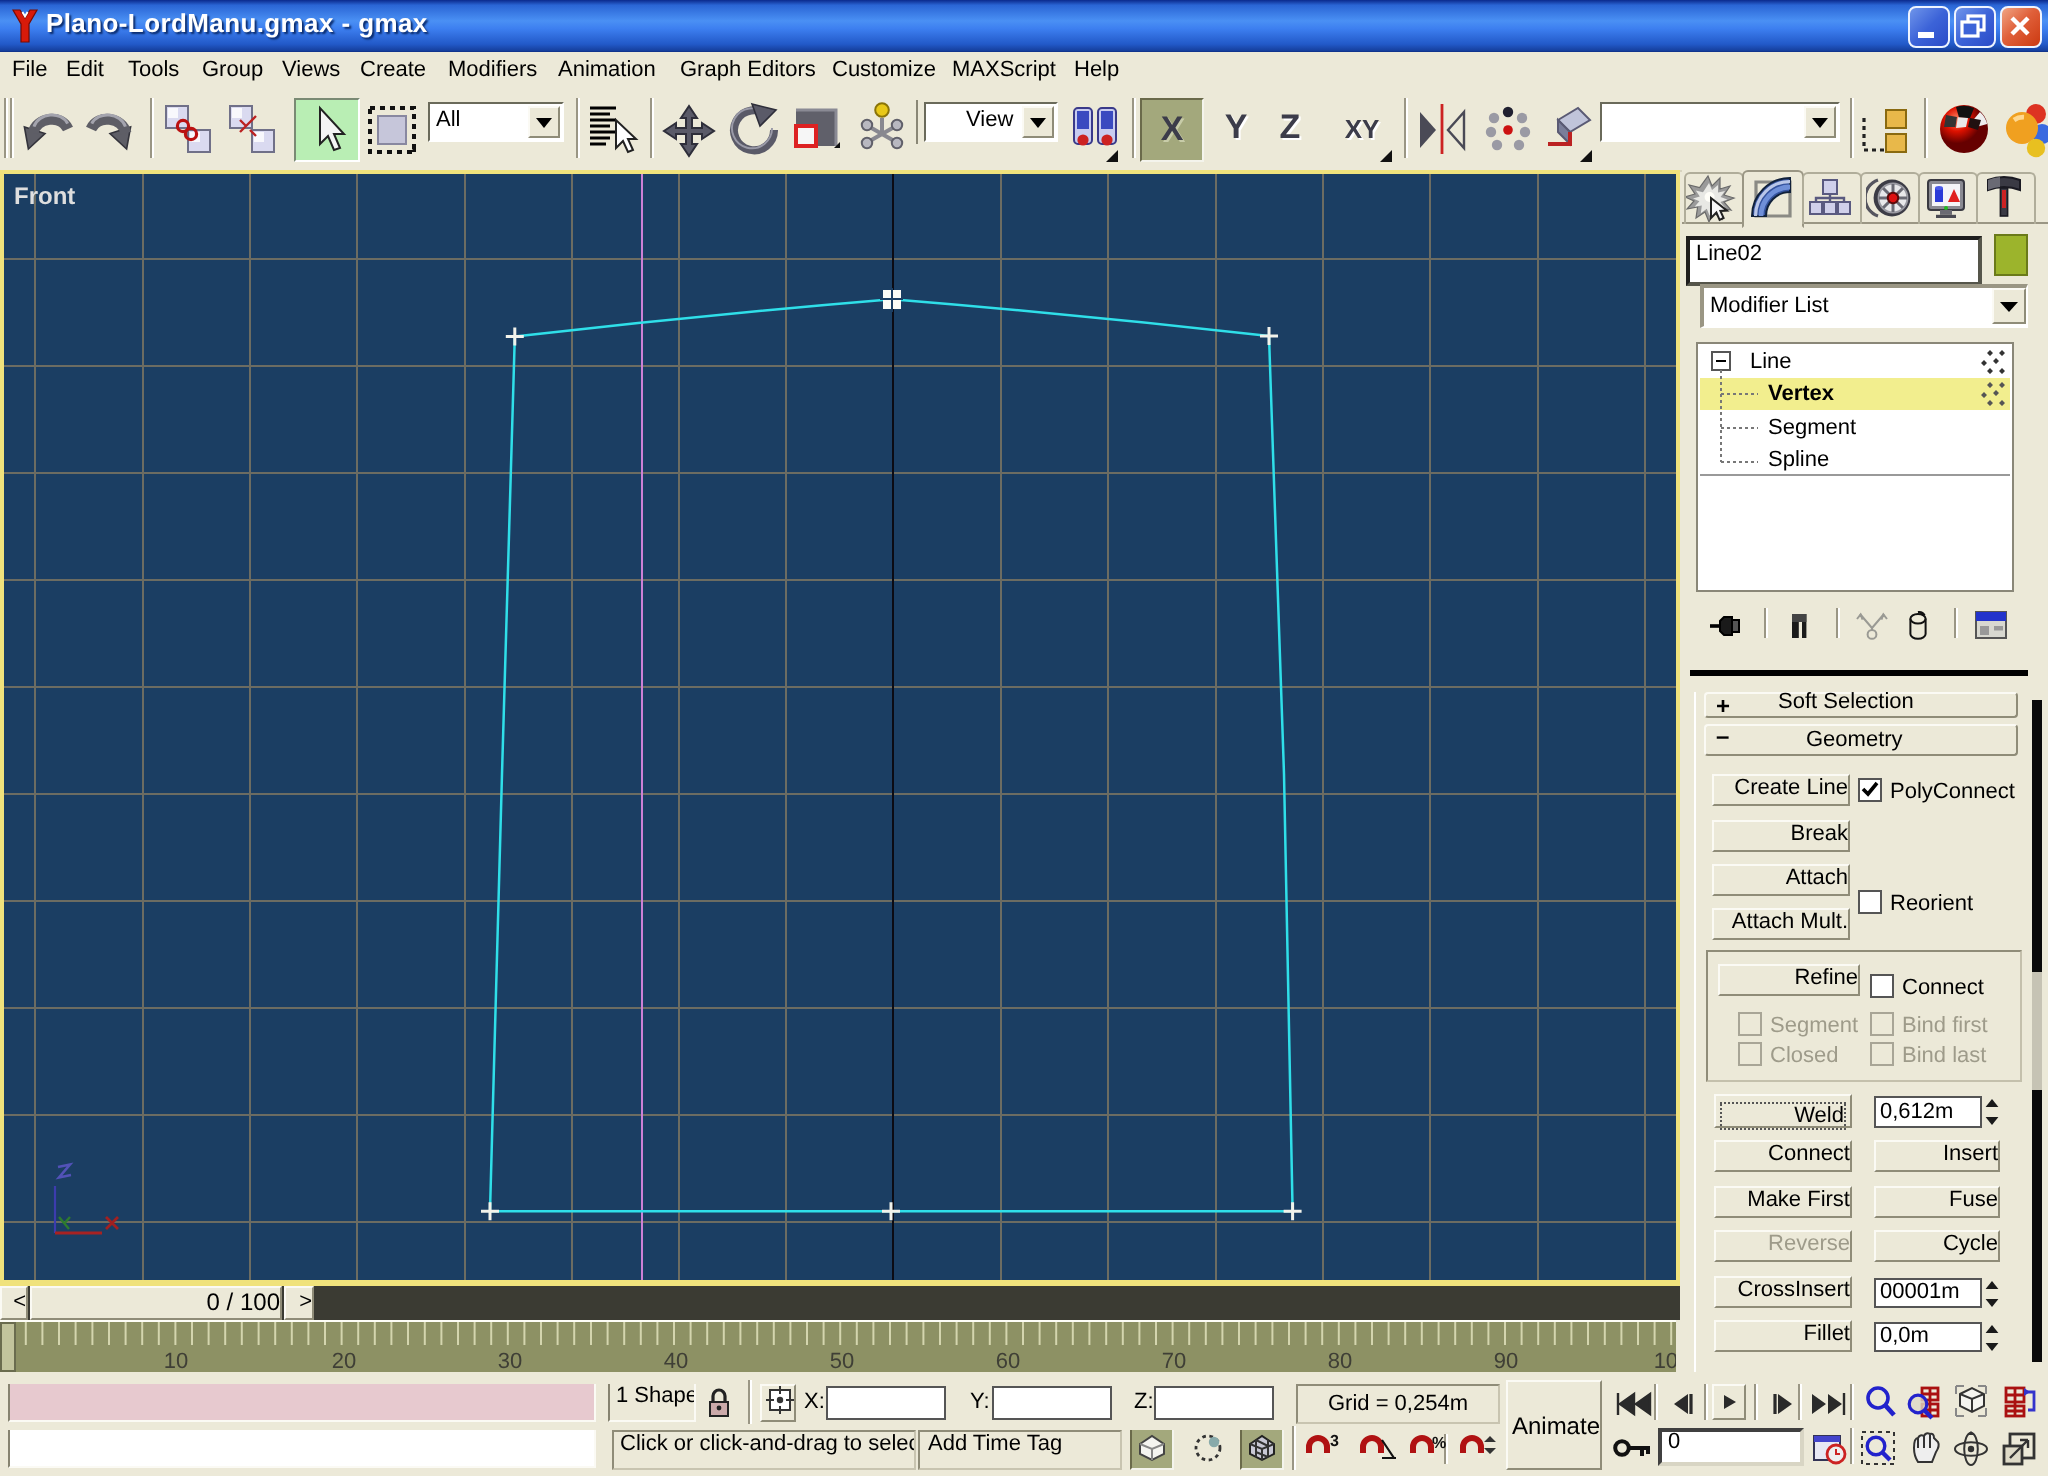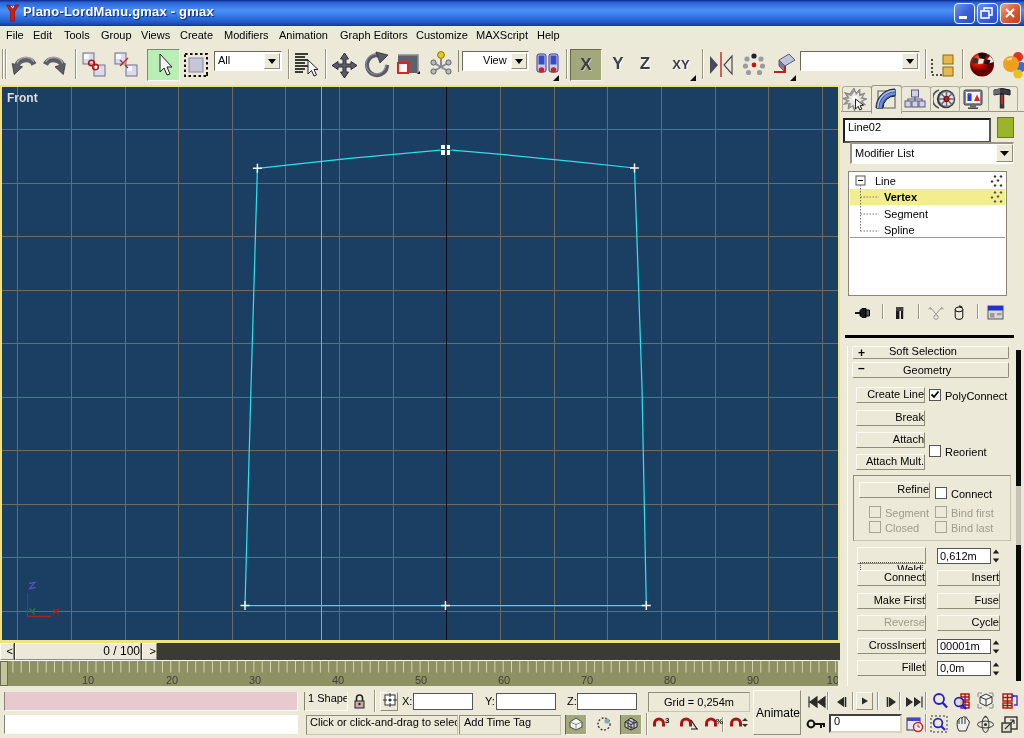--- a/index.html
+++ b/index.html
@@ -441,21 +441,21 @@
  <div class="abs" style="left:110px;top:403px">Connect</div>
  <div class="abs" style="left:28px;top:421px;width:12px;height:12px;background:#ece9d8;border:1px solid #a8a596;box-sizing:border-box"></div>
  <div class="abs gray" style="left:44px;top:422px">Segment</div>
  <div class="abs" style="left:94px;top:421px;width:12px;height:12px;background:#ece9d8;border:1px solid #a8a596;box-sizing:border-box"></div>
  <div class="abs gray" style="left:110px;top:422px">Bind first</div>
  <div class="abs" style="left:28px;top:436px;width:12px;height:12px;background:#ece9d8;border:1px solid #a8a596;box-sizing:border-box"></div>
  <div class="abs gray" style="left:44px;top:437px">Closed</div>
  <div class="abs" style="left:94px;top:436px;width:12px;height:12px;background:#ece9d8;border:1px solid #a8a596;box-sizing:border-box"></div>
  <div class="abs gray" style="left:110px;top:437px">Bind last</div>
  <div class="abs btn" style="left:16px;top:462px;width:69px;height:17px">
-      <div style="border:1px dotted #555;margin:14px 2px;height:12px">Weld</div>
+      <div style="border:1px dotted #555;margin:3px 2px;height:12px">Weld</div>
     </div>
  <div class="abs field" style="left:96px;top:463px;width:54px;height:16px;border-color:#555">
       <div class="abs" style="left:2px;top:1px">0,612m</div>
     </div>
  <div class="abs spin" style="left:150px;top:463px;"><svg width="10" height="16" viewBox="0 0 10 16">
         <path d="M5 1.5 l3.2 4 h-6.4 z" fill="#1a1a1a"></path>
         <path d="M5 14.5 l3.2 -4 h-6.4 z" fill="#1a1a1a"></path>
       </svg></div>
  <div class="abs btn" style="left:16px;top:485px;width:69px;height:16px">Connect</div>
  <div class="abs btn" style="left:96px;top:485px;width:63px;height:16px">Insert</div>

